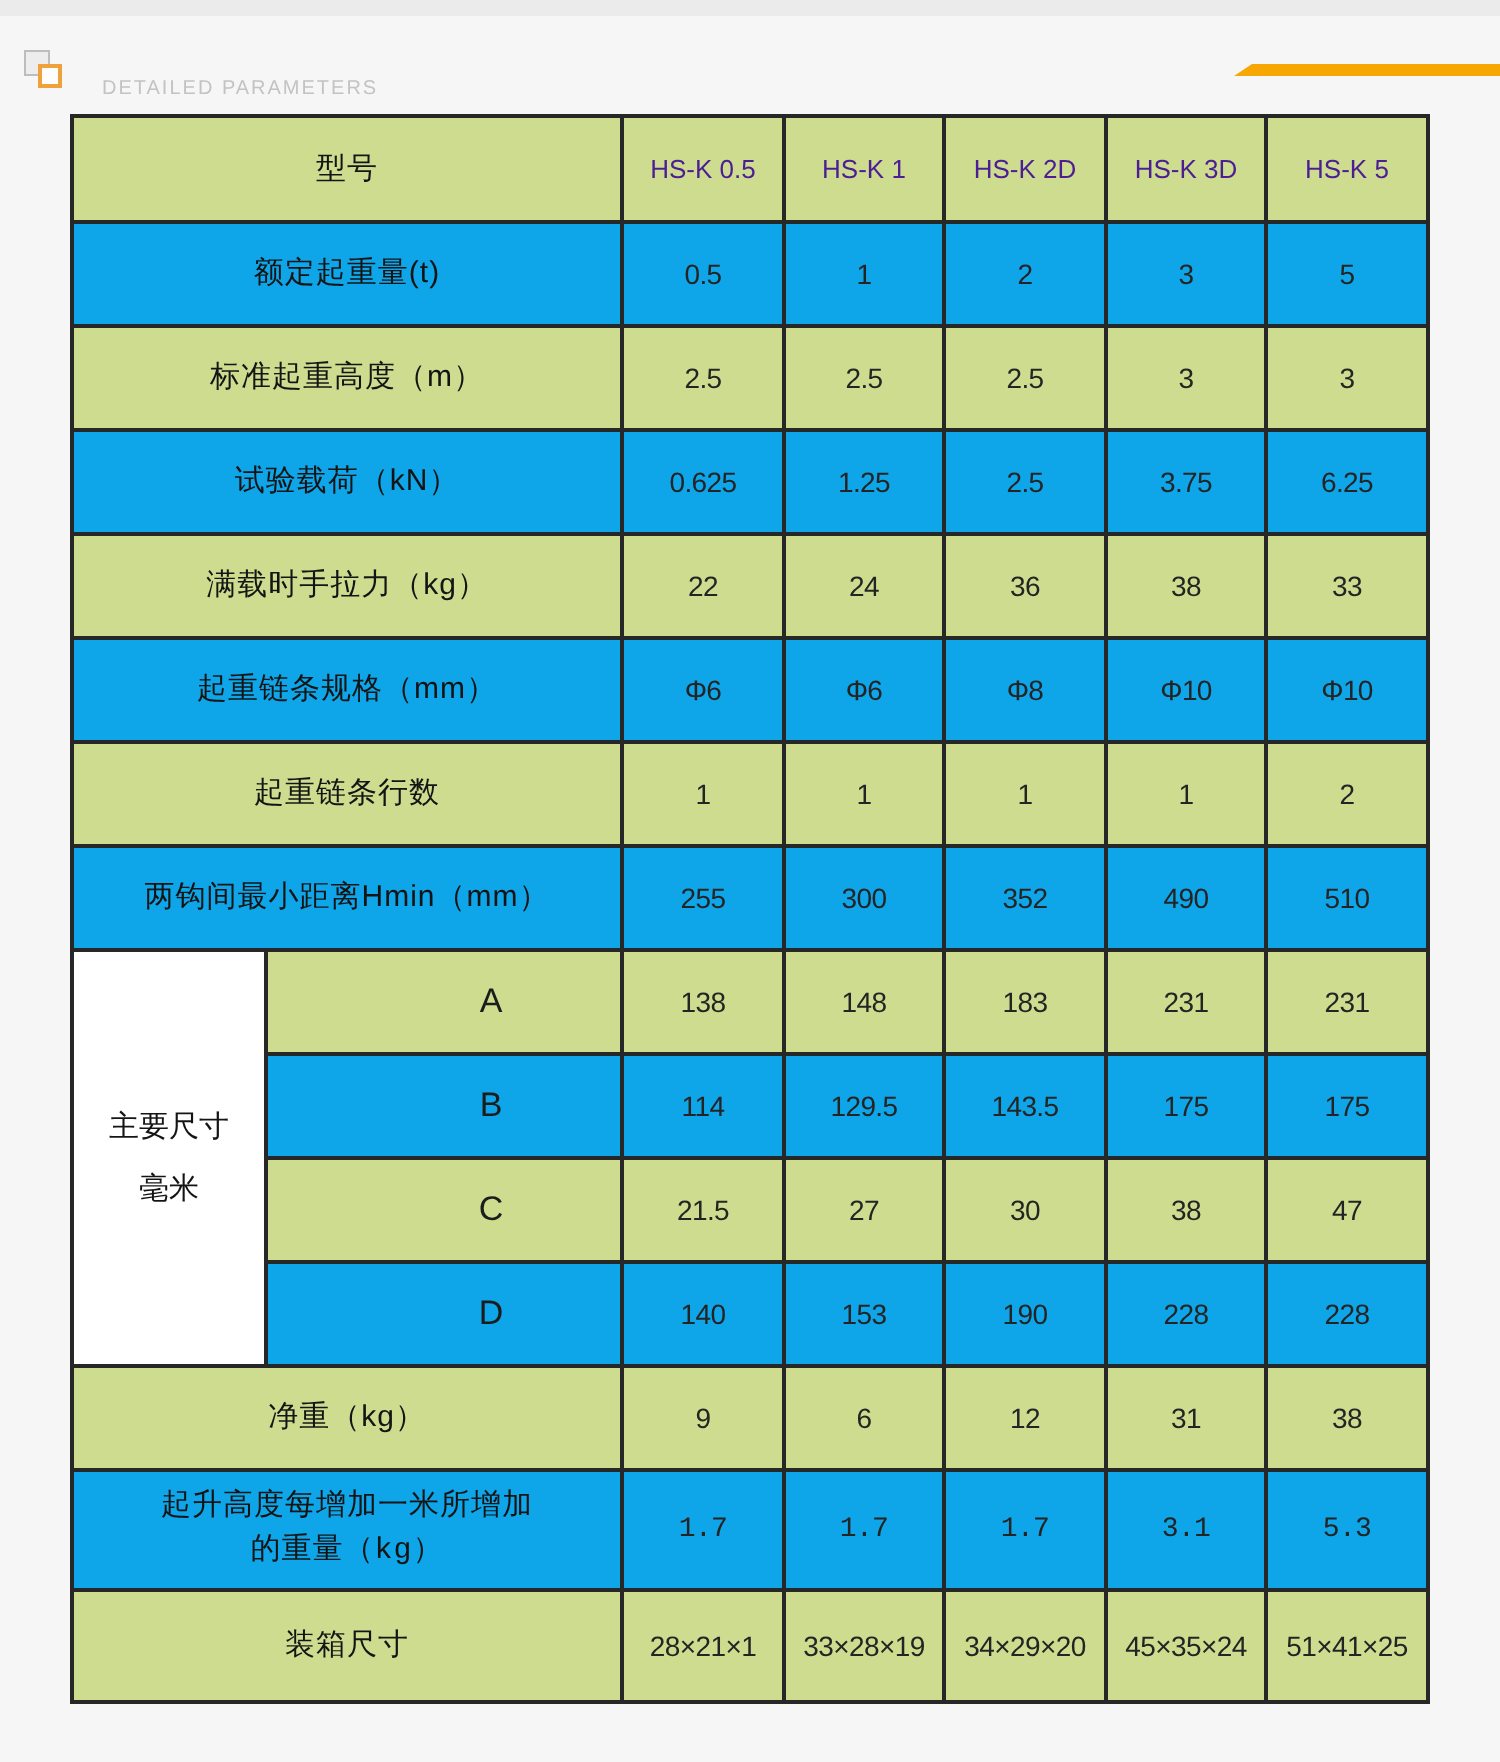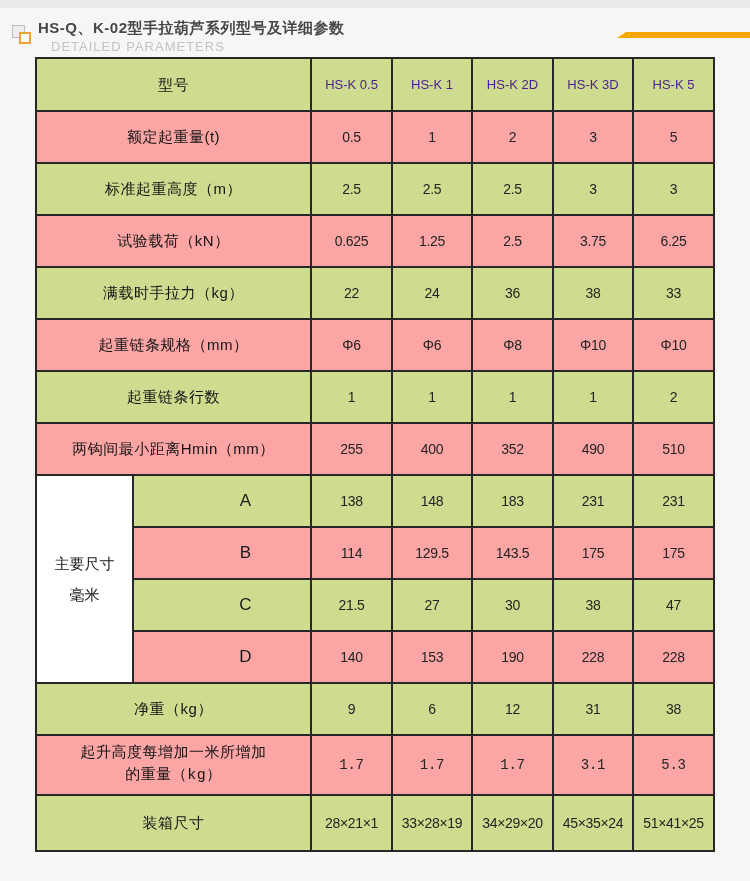--- a/index.html
+++ b/index.html
@@ -24,40 +24,40 @@
   .sq-orange {
     position:absolute; left:7px; top:7px; width:12px; height:12px;
     border:2px solid #efa23b; background:#fdfdfd;
   }
   .page-title {
     position:absolute; left:38px; top:11px;
     font-size:15px; font-weight:bold; color:#474747; letter-spacing:0.5px;
   }
   .page-subtitle {
     position:absolute; left:39px; top:31px;
-    font-size:13px; color:#c3c3c3; letter-spacing:1px;padding-left:12px;
+    font-size:10px; color:#c3c3c3; letter-spacing:1px;padding-left:12px;
   }
   .accent-bar {
     position:absolute; right:0; top:24px; width:133px; height:6px;
     background:#f7a701;
     clip-path:polygon(9px 0, 100% 0, 100% 100%, 0 100%);
   }
   table.spec {
     position:absolute; left:35px; top:57px;
     width:678px; border-collapse:collapse; table-layout:fixed;
     background:#fff;
     padding-left:28px;
   }
   table.spec td {
     border:2px solid #272727;
     text-align:center; vertical-align:middle;
     overflow:hidden;
   }
   tr.bg-green td { background:#cddc8e; }
-  tr.bg-white td { background:#fca5a5; }
+  tr.bg-white td { background:#0ea5e9; }
   td.group-cell { background:#ffffff !important; }
   td.lbl {
     font-size:15px; color:#141414; white-space:pre-line; line-height:1.45;
     letter-spacing:0.5px;
   }
   td.mdl { font-size:13px; color:#4c1d95; }
   td.val { font-size:14px; color:#242424; letter-spacing:-0.3px; }
   td.dim-letter {
     text-align:left; padding-left:47px; font-size:17px; color:#1c1c1c;
   }
@@ -70,21 +70,20 @@
 </head>
 <body>
 
 <div class="top-strip"></div>
 
 <div class="header">
   <div class="icon-squares">
     <div class="sq-gray"></div>
     <div class="sq-orange"></div>
   </div>
-  <div class="page-title">HS-Q、K-02型手拉葫芦系列型号及详细参数</div>
   <div class="page-subtitle">DETAILED PARAMETERS</div>
   <div class="accent-bar"></div>
 </div>
 
 <table class="spec">
   <colgroup>
     <col style="width:97px">
       <col style="width:178px">
     <col style="width:81px">
       <col style="width:80px">
@@ -145,21 +144,21 @@
         <td class="lbl" colspan="2">起重链条行数</td>
         <td class="val">1</td>
         <td class="val">1</td>
         <td class="val">1</td>
         <td class="val">1</td>
         <td class="val">2</td>
       </tr>
       <tr class="bg-white">
         <td class="lbl" colspan="2">两钩间最小距离Hmin（mm）</td>
         <td class="val">255</td>
-        <td class="val">400</td>
+        <td class="val">300</td>
         <td class="val">352</td>
         <td class="val">490</td>
         <td class="val">510</td>
       </tr>
       <tr class="bg-green">
         <td class="group-cell" rowspan="4">主要尺寸
 毫米</td>
         <td class="dim-letter">A</td>
         <td class="val">138</td>
         <td class="val">148</td>

